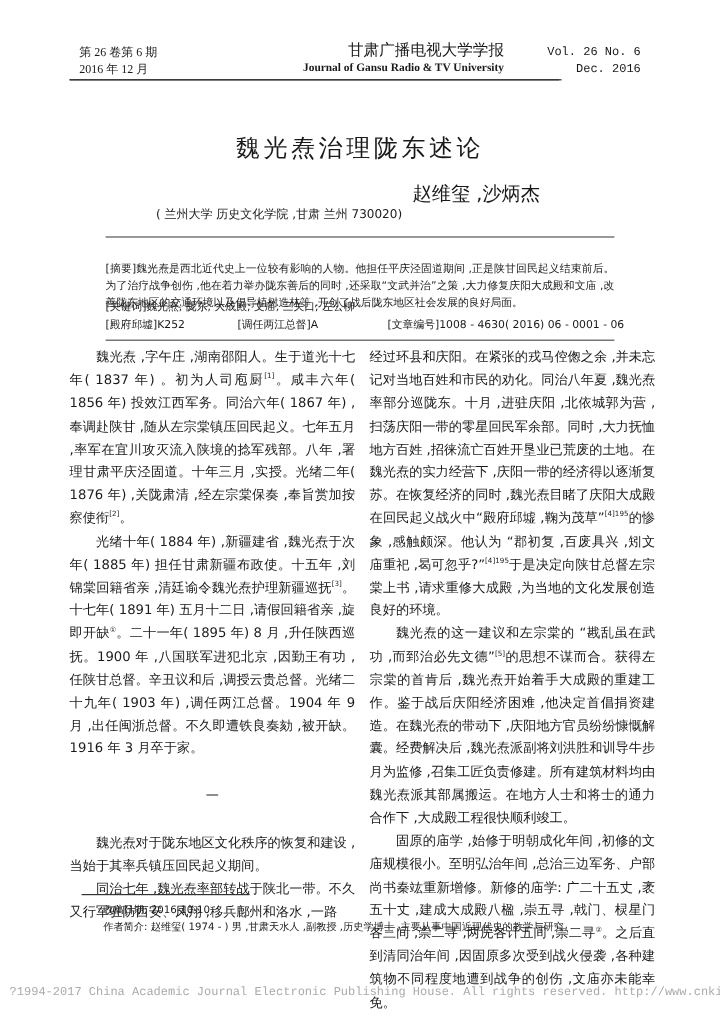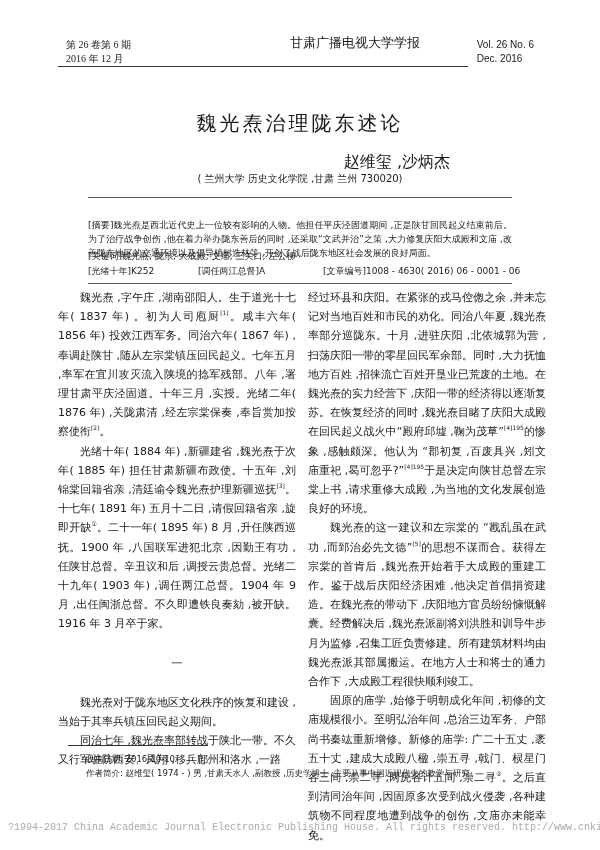--- a/index.html
+++ b/index.html
@@ -3,24 +3,24 @@
 <meta charset="utf-8">
 <style>
   html, body { margin:0; padding:0; background:#ffffff; }
   body { width:600px; height:850px; position:relative; overflow:hidden;
          font-family:"DejaVu Sans", sans-serif; color:#1a1a1a; }
   .abs { position:absolute; }
   .hdr-left { left:66px; top:38px; font-size:10px; line-height:14px; font-family:Liberation Serif, serif; }
   .hdr-center { left:180px; width:240px; top:34px; text-align:right; }
   .hdr-center .cn { font-size:13px; line-height:17px; }
   .hdr-center .en { font-size:9.5px; line-height:13px; font-weight:bold; font-family:"Liberation Serif", serif; }
-  .hdr-right { right:66px; top:38px; font-size:10px; line-height:14px; font-family:Liberation Sans, sans-serif; }
+  .hdr-right { right:66px; top:38px; font-size:10px; line-height:14px; text-align:right; font-family:Liberation Mono, monospace; }
   .title { left:100px; width:400px; top:110px; text-align:center; font-size:20px; letter-spacing:3px; font-weight:normal; }
   .authors { left:150px; width:300px; top:152px; text-align:right; font-size:16px; }
-  .affil { left:130px; width:340px; top:172px; text-align:center; font-size:10px; }
+  .affil { left:130px; width:340px; top:172px; text-align:left; font-size:10px; }
   .abs-rule { left:88px; width:424px; top:197px; height:1px; background:#555; }
   .abstract { left:88px; width:424px; top:206px; font-size:9px; line-height:14px; text-align:justify;margin-top:12px; }
   .keywords { left:88px; width:424px; top:249px; font-size:9px; line-height:14px; }
   .clsrow { left:88px; width:424px; top:264px; font-size:9px; line-height:14px; }
   .clsrow span { position:absolute; top:0; white-space:nowrap; }
   .abs-rule2 { left:88px; width:424px; top:283px; height:1px; background:#555; }
   .col { width:238px; font-size:11px; line-height:19.2px; text-align:justify; }
   .col p { margin:0; text-indent:2em; }
   .col-left { left:58px; top:288px; }
   .col-right { left:308px; top:288px; }
@@ -32,37 +32,38 @@
 </style>
 </head>
 <body>
 
 <div class="abs hdr-left">
   <div>第 26 卷第 6 期</div>
   <div>2016 年 12 月</div>
 </div>
 <div class="abs hdr-center">
   <div class="cn">甘肃广播电视大学学报</div>
+  <div class="en">Journal of Gansu Radio &amp; TV University</div>
 </div>
 <div class="abs hdr-right">
   <div>Vol. 26    No. 6</div>
   <div>Dec. 2016</div>
 </div>
 <div class="abs" style="left:58px; width:408px; top:66px; height:1px; background:#333; width:410px; left:58px;"></div>
 <div class="abs" style="left:58px; top:66px; width:408px; height:1px; background:#333; left:58px; width:408px;"></div>
 
 <div class="abs title">魏光焘治理陇东述论</div>
 <div class="abs authors">赵维玺 ,沙炳杰</div>
 <div class="abs affil">( 兰州大学  历史文化学院 ,甘肃  兰州    730020)</div>
 
 <div class="abs abs-rule"></div>
 <div class="abs abstract">[摘要]魏光焘是西北近代史上一位较有影响的人物。他担任平庆泾固道期间 ,正是陕甘回民起义结束前后。为了治疗战争创伤 ,他在着力举办陇东善后的同时 ,还采取“文武并治”之策 ,大力修复庆阳大成殿和文庙 ,改善陇东地区的交通环境以及倡导植树造林等 ,开创了战后陇东地区社会发展的良好局面。</div>
 <div class="abs keywords">[关键词]魏光焘; 陇东; 大成殿; 文庙; 三关口; 左公柳</div>
 <div class="abs clsrow">
-  <span style="left:0">[光绪十年]K252</span>
+  <span style="left:0">[殿府邱墟]K252</span>
   <span style="left:110px">[调任两江总督]A</span>
   <span style="left:235px">[文章编号]1008 - 4630( 2016) 06 - 0001 - 06</span>
 </div>
 <div class="abs abs-rule2"></div>
 
 <div class="abs col col-left">
   <p><span>魏光焘 ,字午庄 ,湖南邵阳人。生于道光十七年( 1837 年) 。初为人司庖厨</span><sup>[1]</sup><span>。咸丰六年( 1856 年) 投效江西军务。同治六年( 1867 年) ,奉调赴陕甘 ,随从左宗棠镇压回民起义。七年五月 ,率军在宜川攻灭流入陕境的捻军残部。八年 ,署理甘肃平庆泾固道。十年三月 ,实授。光绪二年( 1876 年) ,关陇肃清 ,经左宗棠保奏 ,奉旨赏加按察使衔</span><sup>[2]</sup><span>。</span></p>
   <p><span>光绪十年( 1884 年) ,新疆建省 ,魏光焘于次年( 1885 年) 担任甘肃新疆布政使。十五年 ,刘锦棠回籍省亲 ,清廷谕令魏光焘护理新疆巡抚</span><sup>[3]</sup><span>。十七年( 1891 年) 五月十二日 ,请假回籍省亲 ,旋即开缺</span><sup>①</sup><span>。二十一年( 1895 年) 8 月 ,升任陕西巡抚。1900 年 ,八国联军进犯北京 ,因勤王有功 ,任陕甘总督。辛丑议和后 ,调授云贵总督。光绪二十九年( 1903 年) ,调任两江总督。1904 年 9 月 ,出任闽浙总督。不久即遭铁良奏劾 ,被开缺。1916 年 3 月卒于家。</span></p>
   <p class="section-num">一</p>
   <p>魏光焘对于陇东地区文化秩序的恢复和建设 ,当始于其率兵镇压回民起义期间。</p>

